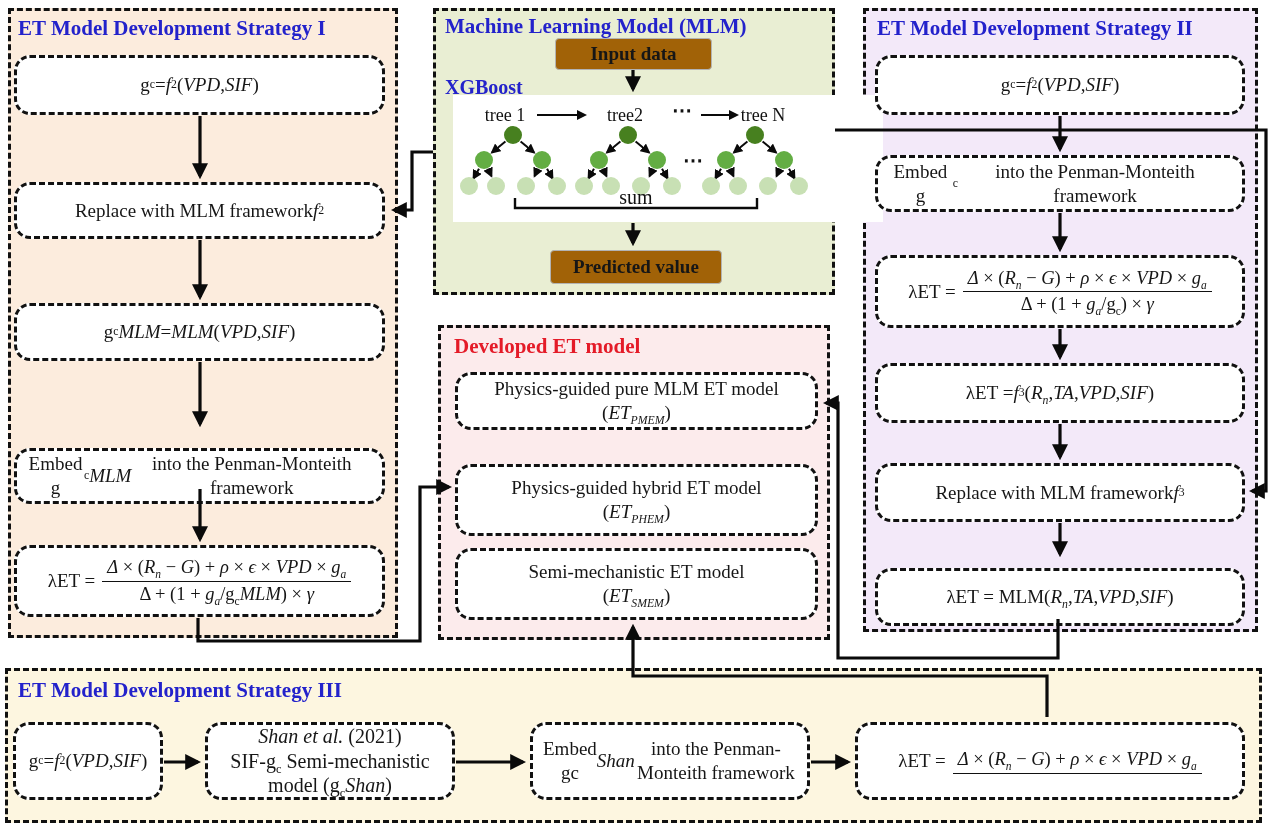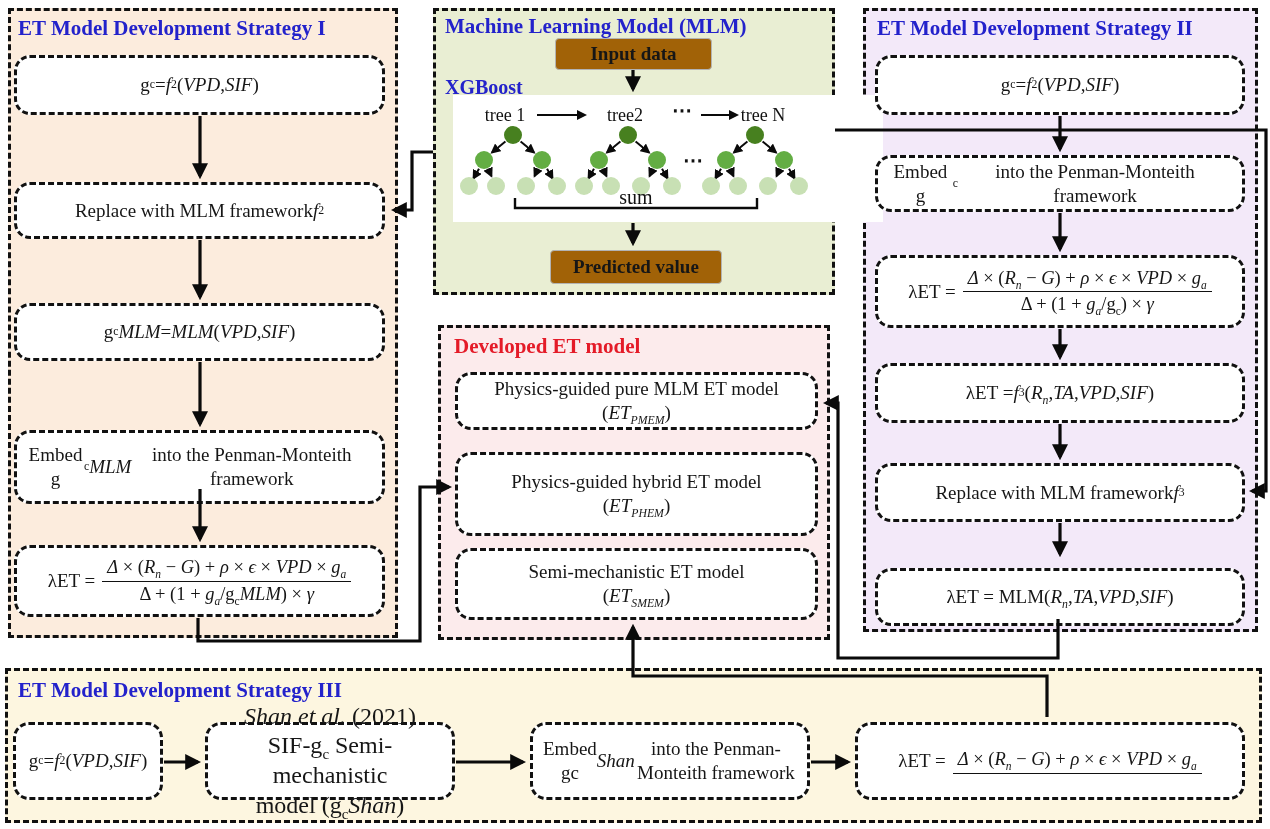--- a/index.html
+++ b/index.html
@@ -15,21 +15,21 @@
 
   .ptitle{position:absolute;font-weight:bold;font-size:21px;color:#2322cb;white-space:nowrap}
   .ptitle.red{color:#e41b28}
   .subtitle{position:absolute;font-weight:bold;font-size:20px;color:#2322cb}
 
   .box{position:absolute;background:#fff;border:3px dashed #111;border-radius:16px;
        box-sizing:border-box;display:flex;align-items:center;justify-content:center;
        text-align:center;font-size:19px;line-height:1.24;padding:4px 10px}
   .box sub{font-size:0.62em;line-height:0}
   .box .two-line span{display:block}
-  .small-text{font-size:24px}
+  .small-text{font-size:20px}
 
   .formula{gap:7px}
   .lhs{font-size:19px}
   .frac{display:inline-block;vertical-align:middle;text-align:center;font-size:18.5px;line-height:1.25}
   .num{display:block;border-bottom:1.6px solid #111;padding:0 5px 1px 5px}
   .den{display:block;padding-top:1px}
 
   .mbox{position:absolute;background:#a16207;border:1px solid #b3b3b3;border-radius:4px;
         box-sizing:border-box;display:flex;align-items:center;justify-content:center;
         font-weight:bold;font-size:19px}
@@ -53,21 +53,21 @@
 <div class="ptitle" style="left:18px;top:16px">ET Model Development Strategy I</div>
 <div class="ptitle" style="left:445px;top:14px">Machine Learning Model (MLM)</div>
 <div class="ptitle" style="left:877px;top:16px">ET Model Development Strategy II</div>
 <div class="ptitle red" style="left:454px;top:334px">Developed ET model</div>
 <div class="ptitle" style="left:18px;top:678px">ET Model Development Strategy III</div>
 <div class="subtitle" style="left:445px;top:76px">XGBoost</div>
 
 <div class="box" style="left:14px;top:55px;width:371px;height:60px">g<sub>c</sub> = <i>f</i><sub>2</sub>(<i>VPD</i>, <i>SIF</i>)</div>
 <div class="box" style="left:14px;top:182px;width:371px;height:57px">Replace with MLM framework <i>f</i><sub>2</sub></div>
 <div class="box" style="left:14px;top:303px;width:371px;height:58px">g<sub>c</sub><i>MLM</i> = <i>MLM</i>(<i>VPD</i>, <i>SIF</i>)</div>
-<div class="box" style="left:14px;top:430px;width:371px;height:74px">Embed g<sub>c</sub><i>MLM</i> into the Penman-Monteith framework</div>
+<div class="box" style="left:14px;top:448px;width:371px;height:56px">Embed g<sub>c</sub><i>MLM</i> into the Penman-Monteith framework</div>
 <div class="box formula" style="left:14px;top:545px;width:371px;height:72px">
   <span class="lhs">λET =</span>
   <span class="frac">
     <span class="num"><i>Δ</i> × (<i>R<sub>n</sub></i> − <i>G</i>) + <i>ρ</i> × <i>ϵ</i> × <i>VPD</i> × <i>g<sub>a</sub></i></span>
     <span class="den">Δ + (1 + <i>g<sub>a</sub></i>/g<sub>c</sub><i>MLM</i>) × <i>γ</i></span>
   </span>
 </div>
 
 <div class="mbox" style="left:555px;top:38px;width:157px;height:32px">Input data</div>
 <div class="tree-area" style="left:453px;top:95px;width:430px;height:127px">
@@ -152,21 +152,21 @@
 <div class="box" style="left:875px;top:363px;width:370px;height:60px">λET = <i>f</i><sub>3</sub>(<i>R<sub>n</sub></i>, <i>TA</i>, <i>VPD</i>, <i>SIF</i>)</div>
 <div class="box" style="left:875px;top:463px;width:370px;height:59px">Replace with MLM framework <i>f</i><sub>3</sub></div>
 <div class="box" style="left:875px;top:568px;width:370px;height:58px">λET = MLM(<i>R<sub>n</sub></i>, <i>TA</i>, <i>VPD</i>, <i>SIF</i>)</div>
 
 <div class="box" style="left:455px;top:372px;width:363px;height:58px">
   <div class="two-line">
     <span>Physics-guided pure MLM ET model</span>
     <span>(<i>ET<sub>PMEM</sub></i>)</span>
   </div>
 </div>
-<div class="box" style="left:455px;top:452px;width:363px;height:84px">
+<div class="box" style="left:455px;top:464px;width:363px;height:72px">
   <div class="two-line">
     <span>Physics-guided hybrid ET model</span>
     <span>(<i>ET<sub>PHEM</sub></i>)</span>
   </div>
 </div>
 <div class="box" style="left:455px;top:548px;width:363px;height:72px">
   <div class="two-line">
     <span>Semi-mechanistic ET model</span>
     <span>(<i>ET<sub>SMEM</sub></i>)</span>
   </div>

